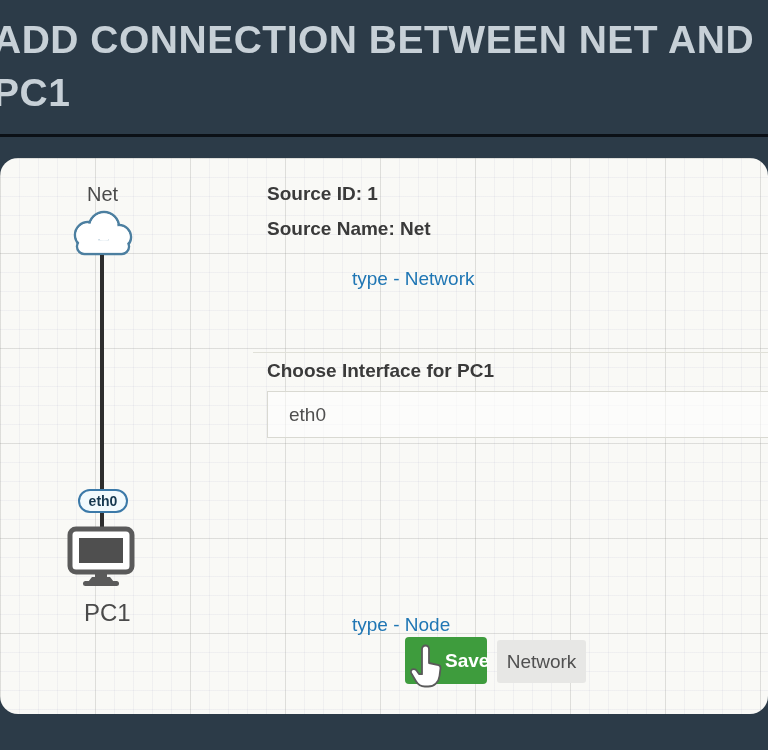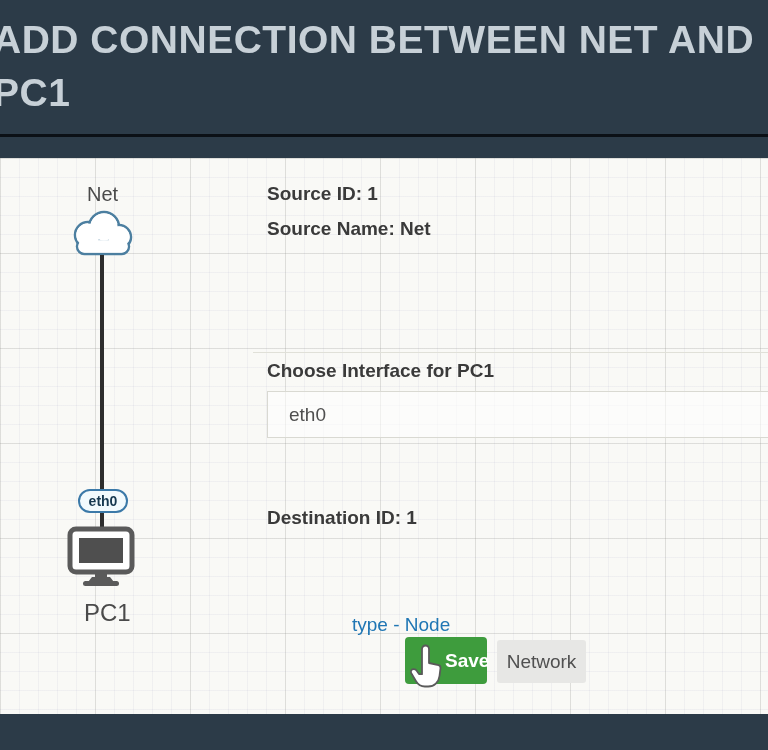--- a/index.html
+++ b/index.html
@@ -26,20 +26,21 @@
   .dialog-body {
     position:absolute; left:0; top:158px; width:768px; height:556px;
     background-color:#f9f9f6;
     background-image:
       linear-gradient(to right, rgba(150,150,130,0.20) 1px, transparent 1px),
       linear-gradient(to bottom, rgba(150,150,130,0.20) 1px, transparent 1px),
       linear-gradient(to right, rgba(170,170,200,0.12) 1px, transparent 1px),
       linear-gradient(to bottom, rgba(170,170,200,0.12) 1px, transparent 1px);
     background-size: 95px 95px, 95px 95px, 19px 19px, 19px 19px;
     overflow:hidden;
+    border-radius:18px;
   }
 
   
   .net-label  { position:absolute; left:87px;  top:25px;  font-size:20px; color:#4a4a4a; }
   .cloud-icon { position:absolute; left:64px;  top:48px;  width:78px; height:60px; }
   .conn-line  { position:absolute; left:100px; top:97px;  width:4px; height:276px; background:#2d2d2d; }
   .eth0-badge {
     position:absolute; left:78px; top:331px; width:50px; height:24px;
     background:#f2fafd; border:2px solid #3b79a8; border-radius:13px;
     font-size:14px; font-weight:700; color:#16384f;
@@ -132,27 +133,27 @@
       <rect x="13" y="12" width="44" height="25" fill="#4f4f4f"></rect>
       <rect x="29" y="46" width="12" height="5" fill="#5a5a5a"></rect>
       <path d="M26 51 L44 51 L48 56 L22 56 Z" fill="#5a5a5a"></path>
       <rect x="17" y="55" width="36" height="5" rx="2.5" fill="#5a5a5a"></rect>
     </svg>
 
     <div class="pc-label">PC1</div>
 
     <div class="detail src-id">Source ID: 1</div>
     <div class="detail src-name">Source Name: Net</div>
+    <a class="type-link link-network">type - Network</a>
 
     <div class="separator"></div>
 
     <div class="detail choose">Choose Interface for PC1</div>
     <input class="iface-input" type="text" value="eth0" style="">
 
-    <div class="detail dst-id">Destination ID: 1</div>
     <a class="type-link link-node">type - Node</a>
 
     <button class="save-btn">Save</button>
     <button class="cancel-btn">Network</button>
 
     <svg class="cursor-icon" viewBox="0 0 33 45">
       <path d="M13 5 C13 3 14.6 1.5 16.5 1.5 C18.4 1.5 20 3 20 5 L20 19 L29.5 21.2 C31 21.6 31.6 22.7 31.5 24.2 L30.5 32 C29.7 38.2 25.3 42.5 19.2 42.5 L15.8 42.5 C11.8 42.5 9 40.5 7.2 37.5 L2.3 29.3 C1.2 27.5 2.3 25.3 4.4 25.1 C5.7 25 7 25.6 7.7 26.8 L10 30 L13 30.2 Z" fill="#ffffff" stroke="#5a5a5a" stroke-width="1.8" stroke-linejoin="round"></path>
     </svg>
   </div>
 

